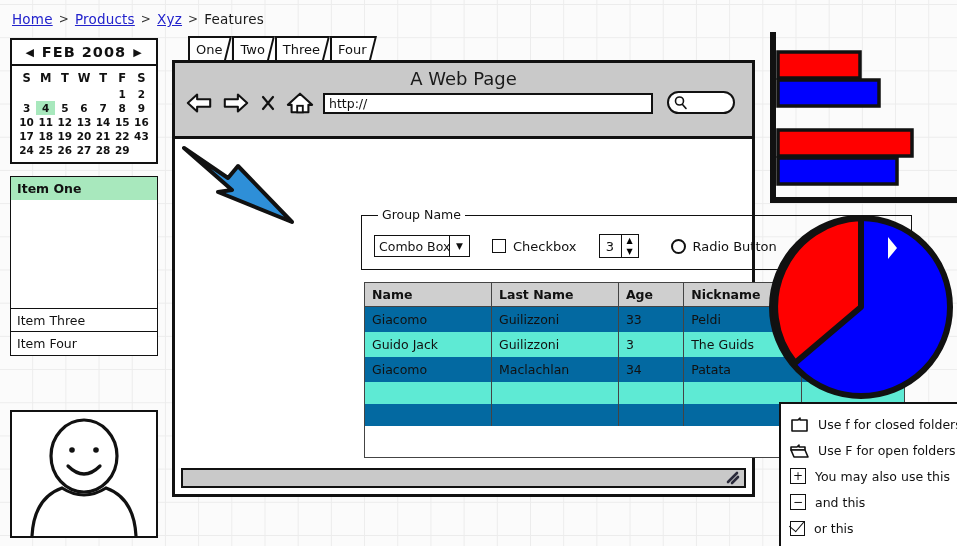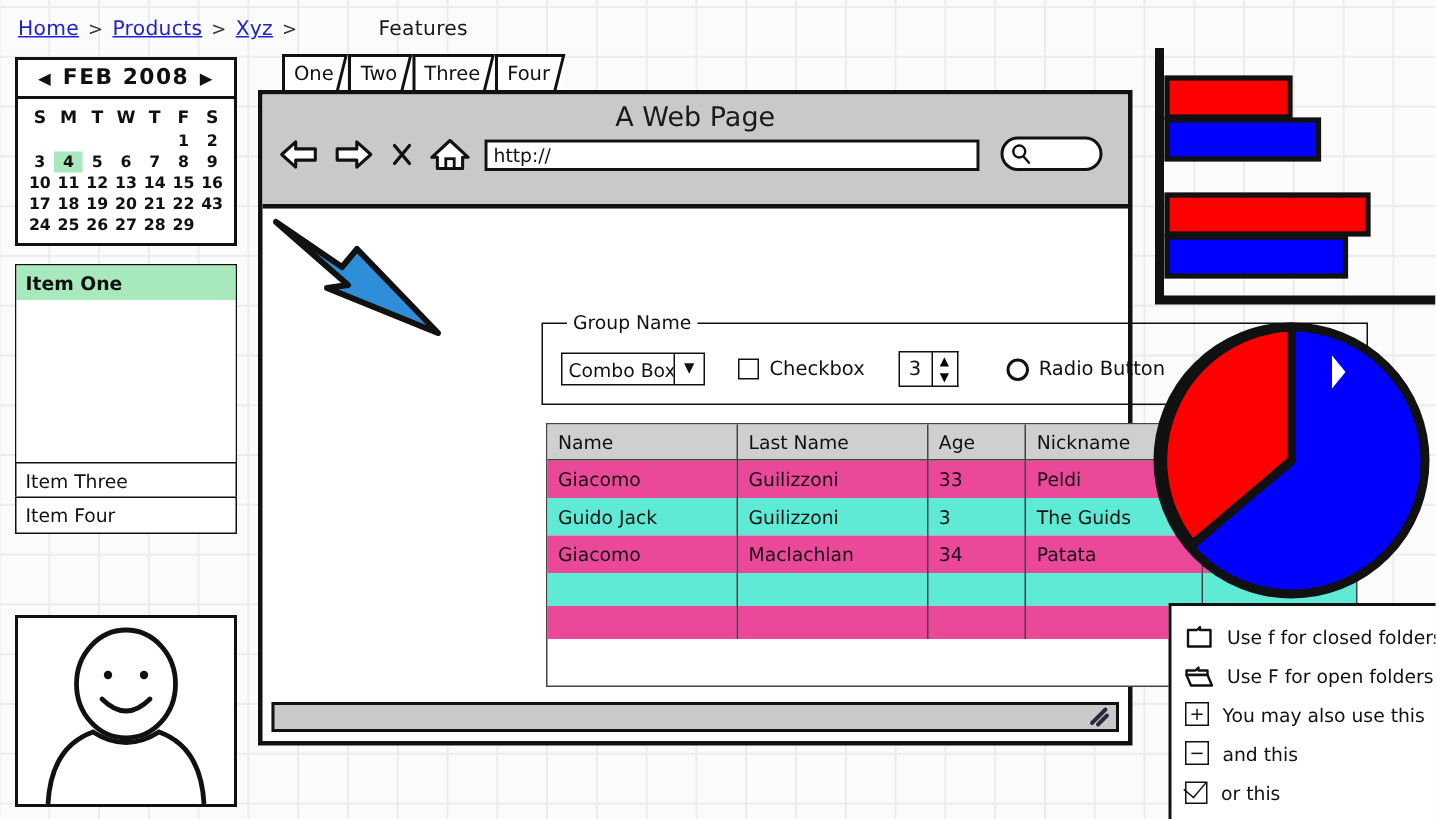--- a/index.html
+++ b/index.html
@@ -22,21 +22,21 @@
 
   
   #breadcrumb {
     position: absolute; left: 12px; top: 11px;
     font-size: 13.5px; color: #222; letter-spacing: .2px;
     display: flex; align-items: center; gap: 6px;
   }
   #breadcrumb .crumb-link {
     color: #2222cc; text-decoration: underline; cursor: pointer;
   }
-  #breadcrumb .crumb-plain { color: #1a1a1a; margin-left: 48px; }
+  #breadcrumb .crumb-plain { color: #1a1a1a; }
   #breadcrumb .sep { color: #333; font-size: 12px; }
 
   
   #calendar {
     position: absolute; left: 10px; top: 38px;
     width: 148px;
     border: 2.5px solid #111;
     background: #fff;
     box-sizing: border-box;
   }
@@ -256,33 +256,33 @@
     width: 541px; height: 176px;
     border: 1.6px solid #444;
     background: #fff;
     box-sizing: border-box;
   }
   #data-table table {
     width: 100%; border-collapse: collapse; table-layout: fixed;
   }
   #data-table th {
     background: #cfcfcf;
-    font-size: 12.5px; font-weight: normal; color: #111;
+    font-size: 12.5px; font-weight: bold; color: #111;
     text-align: left; padding: 4px 7px;
     border-right: 1.6px solid #444;
     border-bottom: 1.6px solid #444;
     height: 15px;
   }
   #data-table td {
     font-size: 12.5px; color: #111;
     padding: 4px 7px; height: 22px;
     border-right: 1.6px solid #444;
     box-sizing: border-box;
   }
-  #data-table tr.odd td { background: #ec4899; }
+  #data-table tr.odd td { background: #0369a1; }
   #data-table tr.even td { background: #5eead4; }
   #data-table th:last-child, #data-table td:last-child { border-right: 0; }
   .tcheck {
     width: 12px; height: 12px; border: 1.6px solid #111; background: #fff;
     display: inline-block; position: relative;
   }
   .tcheck.on::after {
     content: "";
     position: absolute; left: 1px; top: -3px;
     width: 7px; height: 11px;

